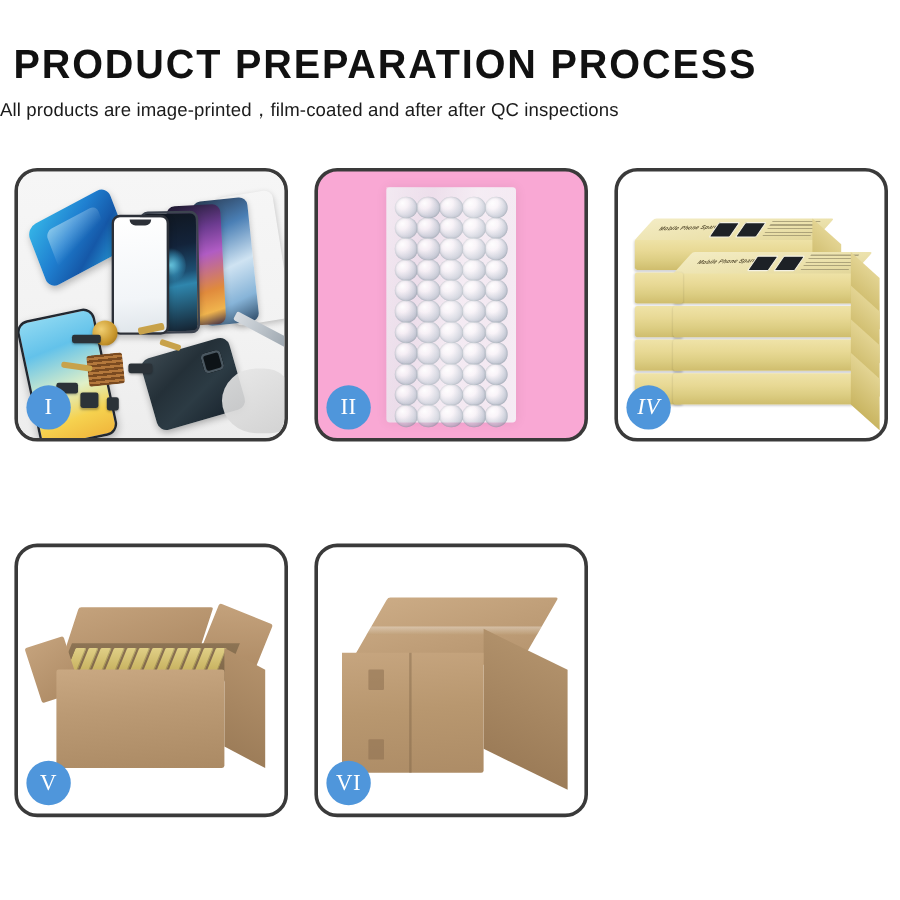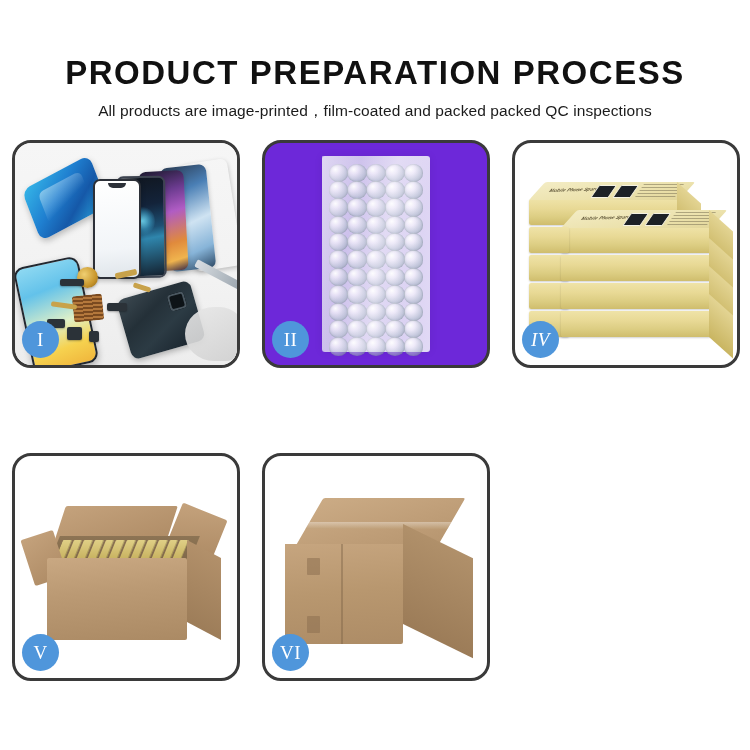--- a/index.html
+++ b/index.html
@@ -7,22 +7,22 @@
     width:750px;height:750px;
     background:#ffffff;
     font-family:"Liberation Sans", sans-serif;
     overflow:hidden;
     position:relative;
   }
 
   
   .header{
     width:750px;
-    text-align:center;
-    padding-top:52px;
+    text-align:left;
+    padding-top:34px;
     box-sizing:border-box;
   }
   .title{
     font-family:"Liberation Sans", sans-serif;
     font-size:34px;
     font-weight:700;
     letter-spacing:1.6px;
     color:#111111;
     line-height:40px;
     transform:scaleX(0.97);
@@ -172,21 +172,21 @@
     background:linear-gradient(90deg,#d8dde2,#9aa4ad);
     transform:rotate(28deg);border-radius:2px;
   }
   .hand{
     position:absolute;right:-6px;bottom:4px;width:58px;height:54px;border-radius:50% 40% 30% 50%;
     background:linear-gradient(150deg,#e8e8e8,#cfcfcf);
     opacity:.9;
   }
 
   
-  .p2{background:#6d28d9;}
+  .p2{background:#f9a8d4;}
   .wrapbag{
     position:absolute;left:50%;top:50%;transform:translate(-50%,-50%);
     width:108px;height:196px;
     background:linear-gradient(95deg,rgba(228,233,238,.75),rgba(245,248,250,.85));
     border-radius:3px;
     box-shadow:0 0 10px rgba(0,0,0,.07);
   }
   .bubbles{
     position:absolute;left:7px;top:8px;right:7px;bottom:8px;
     display:grid;
@@ -374,21 +374,21 @@
     position:absolute;right:-4px;top:-8px;width:46px;height:30px;
     background:linear-gradient(120deg,rgba(255,255,255,.85),rgba(255,255,255,.1));
     transform:rotate(-22deg);border-radius:3px;
   }
 </style>
 </head>
 <body>
 
 <div class="header">
   <div class="title">PRODUCT PREPARATION PROCESS</div>
-  <div class="subtitle">All products are image-printed，film-coated and packed packed QC inspections</div>
+  <div class="subtitle">All products are image-printed，film-coated and after after QC inspections</div>
 </div>
 
 <div class="grid">
 
   <div class="panel p1">
     <div class="panel-inner">
       <div class="scene"></div>
 
       <div class="adh"></div>
 

